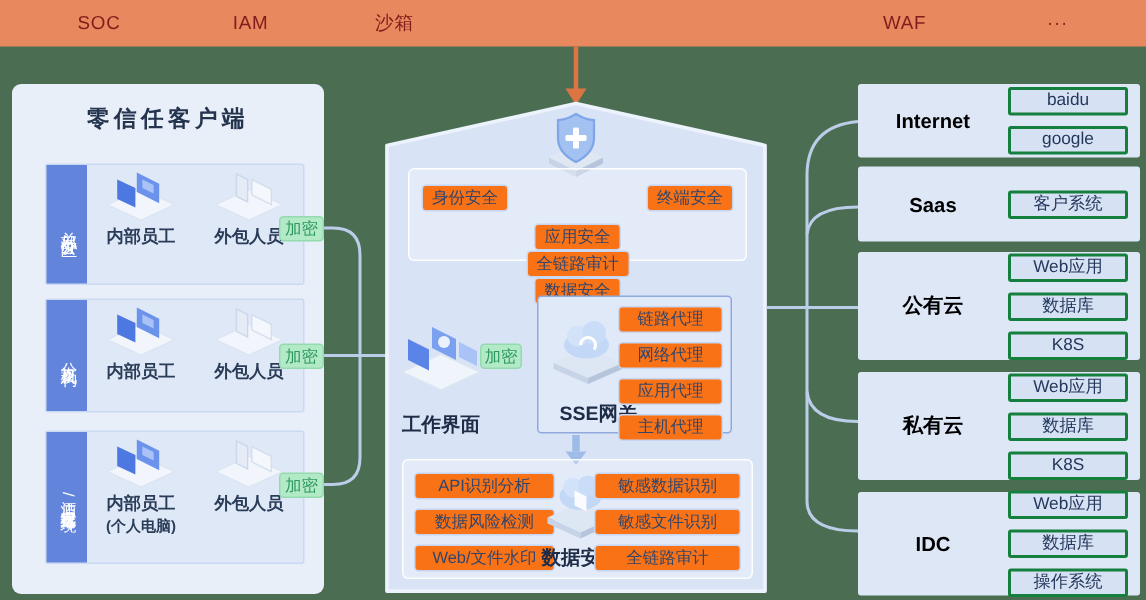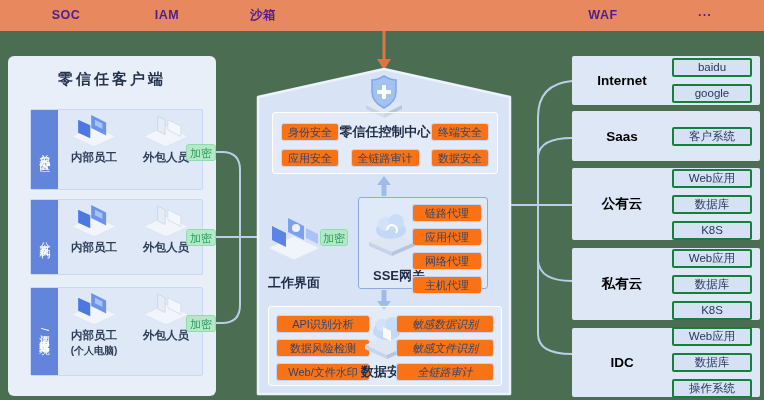--- a/index.html
+++ b/index.html
@@ -2,21 +2,21 @@
 <html><head>
 <meta charset="utf-8">
 <style>
   html,body{margin:0;padding:0;background:#4B6E53;}
   body{font-family:"Liberation Sans","DejaVu Sans",sans-serif;}
   #stage{position:relative;width:764px;height:400px;background:#4B6E53;overflow:hidden;}
 
   
   .topbar{position:absolute;left:0;top:0;width:764px;height:31px;background:#E8885E;}
   .topbar-item{position:absolute;top:0;height:31px;line-height:31px;transform:translateX(-50%);
-    font-size:12.5px;font-weight:700;color:#4c1d95;letter-spacing:.5px;white-space:nowrap;}
+    font-size:12.5px;font-weight:400;color:#7f1d1d;letter-spacing:.5px;white-space:nowrap;}
   svg{display:block;}
 
   
   .left-panel{position:absolute;left:8px;top:56px;width:208px;height:340px;background:#E9EFF9;border-radius:6px;}
   .left-title{position:absolute;left:0;top:14px;width:208px;text-align:center;font-size:15px;font-weight:700;
     color:#24344E;letter-spacing:3px;}
   .zone-row{position:absolute;display:flex;border:1px solid #C9D9F3;border-radius:2px;background:#DEE8F7;}
   .zone-strip{width:27px;background:#6284DB;display:flex;align-items:center;justify-content:center;
     writing-mode:vertical-rl;color:#FFFFFF;font-size:11px;letter-spacing:2px;line-height:13px;text-align:center;}
   .zone-strip div{margin:0 1px;}
@@ -225,24 +225,23 @@
     <polygon points="14,33 14,37 32,46 32,42" fill="#C7D3E6"></polygon>
     <polygon points="32,42 32,46 50,37 50,33" fill="#B6C5DC"></polygon>
     <path d="M32,4 C37,7 41,8 44,8 V20 C44,28 38,33 32,36 C26,33 20,28 20,20 V8 C23,8 27,7 32,4 Z" fill="#A3C2F2" stroke="#7FA6E8" stroke-width="1.5"></path>
     <rect x="30" y="13" width="4" height="14" rx="1" fill="#FFFFFF"></rect>
     <rect x="25" y="18" width="14" height="4" rx="1" fill="#FFFFFF"></rect>
   </svg>
 
   <div class="inner-box" style="left:272px;top:112px;width:226px;height:62px;z-index:2;">
     <div class="cc-row" style="margin-top:10px;">
       <span class="pill">身份安全</span>
-      <span class="cc-title">零信任控制中心</span>
       <span class="pill">终端安全</span>
     </div>
-    <div class="cc-row" style="margin-top:8px;">
+    <div class="cc-row" style="margin-top:8px;flex-direction:column;">
       <span class="pill">应用安全</span>
       <span class="pill">全链路审计</span>
       <span class="pill">数据安全</span>
     </div>
   </div>
 
   <svg class="abs" style="left:262px;top:210px;z-index:2;" width="64" height="54" viewBox="0 0 64 54">
     <polygon points="6,38 32,50 58,38 32,26" fill="#F0F4FB" stroke="#DCE5F2"></polygon>
     <polygon points="10,16 24,23 24,37 10,30" fill="#5A84E8"></polygon>
     <polygon points="26,8 42,16 42,30 26,22" fill="#7BA0F0"></polygon>
@@ -257,43 +256,43 @@
       <polygon points="6,34 6,38 29,48 29,44" fill="#C7D3E6"></polygon>
       <polygon points="29,44 29,48 52,38 52,34" fill="#B6C5DC"></polygon>
       <ellipse cx="28" cy="22" rx="15" ry="9" fill="#C2D8F6"></ellipse>
       <circle cx="22" cy="16" r="7" fill="#D2E2F9"></circle>
       <circle cx="33" cy="14" r="8" fill="#C9DDF8"></circle>
       <path d="M24,22 a5,5 0 1 1 9,3" stroke="#FFFFFF" stroke-width="2" fill="none"></path>
     </svg>
     <div class="bold-label" style="left:4px;top:69px;width:72px;">SSE网关</div>
     <div class="sse-pills">
       <span class="pill">链路代理</span>
+      <span class="pill">网络代理</span>
       <span class="pill">应用代理</span>
-      <span class="pill">网络代理</span>
       <span class="pill">主机代理</span>
     </div>
   </div>
 
   <div class="inner-box" style="left:268px;top:306px;width:234px;height:80px;z-index:2;">
     <div class="ds-col" style="left:7px;">
       <span class="pill" style="width:80px">API识别分析</span>
       <span class="pill" style="width:80px">数据风险检测</span>
       <span class="pill" style="width:80px">Web/文件水印</span>
     </div>
     <svg class="abs" style="left:92px;top:4px;" width="52" height="50" viewBox="0 0 52 50">
       <polygon points="4,34 26,44 48,34 26,24" fill="#DDE6F3"></polygon>
       <polygon points="4,34 4,38 26,48 26,44" fill="#C7D3E6"></polygon>
       <polygon points="26,44 26,48 48,38 48,34" fill="#B6C5DC"></polygon>
       <ellipse cx="26" cy="20" rx="14" ry="9" fill="#C2D8F6"></ellipse>
       <circle cx="21" cy="14" r="6.5" fill="#D2E2F9"></circle>
       <circle cx="31" cy="13" r="7" fill="#C9DDF8"></circle>
       <polygon points="22,16 30,20 30,30 22,26" fill="#FFFFFF" opacity=".9"></polygon>
     </svg>
     <div class="bold-label" style="left:84px;top:56px;width:68px;">数据安全</div>
-    <div class="ds-col" style="right:7px;font-style:italic;">
+    <div class="ds-col" style="right:7px;">
       <span class="pill" style="width:84px">敏感数据识别</span>
       <span class="pill" style="width:84px">敏感文件识别</span>
       <span class="pill" style="width:84px">全链路审计</span>
     </div>
   </div>
 
   <div class="rbox" style="top:56px;height:49px;z-index:2;">
     <div class="rbox-label">Internet</div>
     <div class="rbox-pills">
       <div class="rpill">baidu</div>

